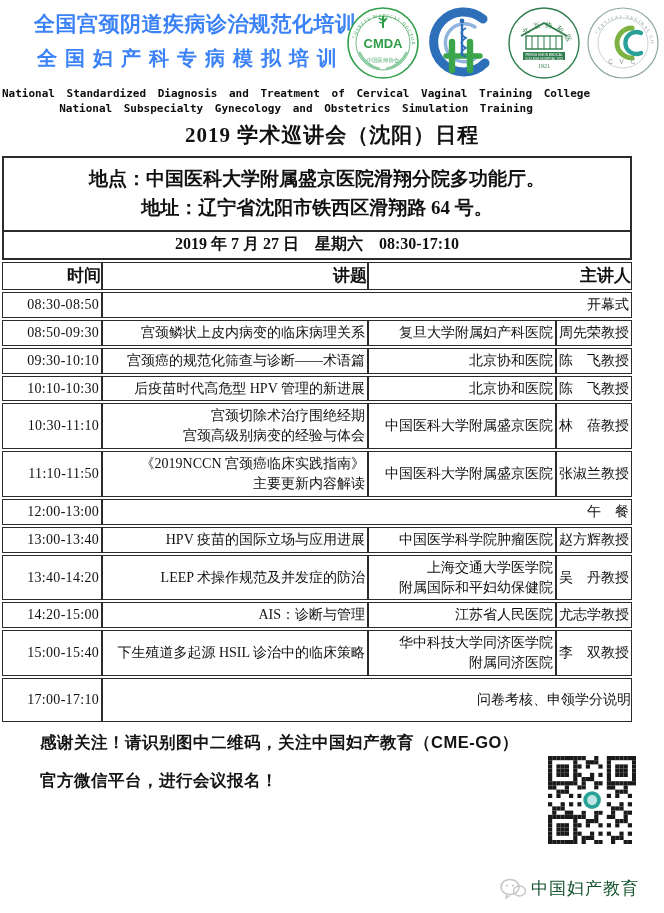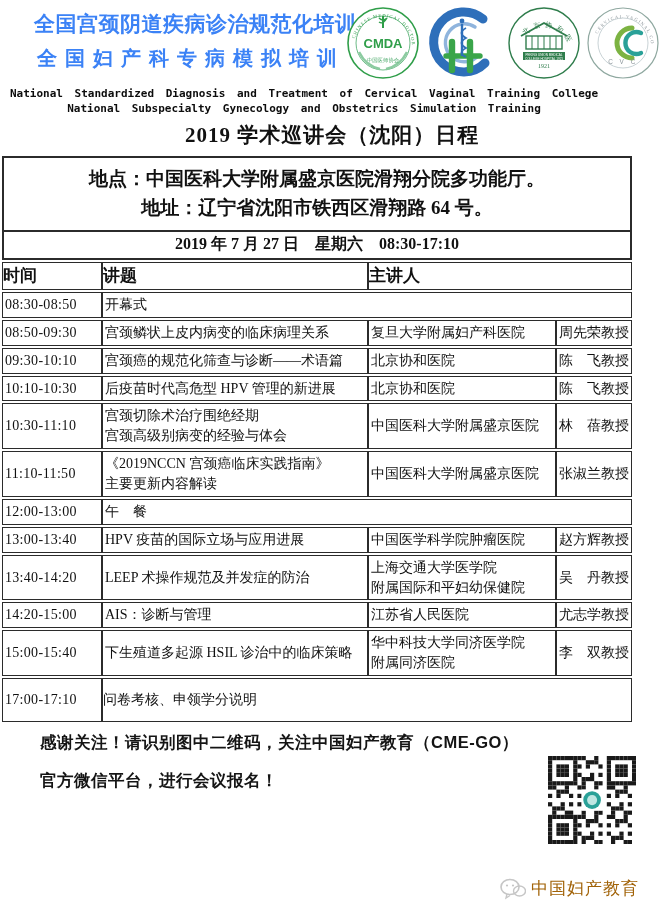--- a/index.html
+++ b/index.html
@@ -8,46 +8,46 @@
     background:#fff; color:#111;
     font-family:"Liberation Serif","DejaVu Serif",serif;
   }
   
   .top-header { position:relative; height:118px; }
   .calligraphy { position:absolute; left:34px; top:10px; width:314px; text-align:center; color:#3b82f6; }
   .cal1 { font-size:21px; font-weight:700; letter-spacing:.5px; white-space:nowrap; }
   .cal2 { font-size:20px; font-weight:700; letter-spacing:8px; margin-top:7px; white-space:nowrap; }
   .logos { position:absolute; left:346px; top:5px; width:314px; height:76px;
            display:flex; justify-content:space-between; align-items:center; }
-  .english { position:absolute; top:86px; left:8px; width:592px; text-align:center;
+  .english { position:absolute; top:86px; left:0; width:592px; text-align:center;
              font-family:"DejaVu Sans Mono","Liberation Mono",monospace;
              font-weight:700; font-size:11px; line-height:15px; word-spacing:5px; color:#0d0d0d; }
   
   .doc-title { text-align:center; font-size:21px; font-weight:700; margin:3px 0 7px; letter-spacing:1px; }
   .venue-box { width:630px; margin-left:2px; box-sizing:border-box; border:2px solid #2b2b2b;
                text-align:center; font-size:19px; font-weight:700; line-height:1.55; padding:6px 0 7px; }
   .date-row  { width:630px; margin-left:2px; margin-top:-2px; box-sizing:border-box; border:2px solid #2b2b2b;
                text-align:center; font-size:16px; font-weight:700; padding:2px 0 3px; }
   
   table.schedule { width:630px; margin-left:2px; table-layout:fixed;
                    border-collapse:separate; border-spacing:0 2px; }
-  .schedule th, .schedule td { border:1.5px solid #2b2b2b; text-align:left; vertical-align:middle;
+  .schedule th, .schedule td { border:1.5px solid #2b2b2b; text-align:right; vertical-align:middle;
                                padding:2px 2px; overflow:hidden; }
   .schedule thead th { font-size:17px; font-weight:700; padding:1px 0 2px; }
   .schedule td { font-size:14px; line-height:1.42; }
   .c-time { font-size:13.5px; letter-spacing:.3px; white-space:nowrap; }
   .c-merged.tall { padding:11px 0; }
   
   .footer-note { margin:8px 0 0 40px; width:490px; color:#141414;
                  font-family:"Liberation Sans","DejaVu Sans",sans-serif;
                  font-weight:700; font-size:16.5px; letter-spacing:.5px; }
   .footer-note .fline1 { margin-bottom:16px; }
   .qr { position:absolute; left:548px; top:756px; width:88px; height:88px; background:#fff; }
   .watermark { position:absolute; left:500px; top:877px; display:flex; align-items:center; gap:5px;
-               color:#a16207; font-size:17px; letter-spacing:1px;
+               color:#14532d; font-size:17px; letter-spacing:1px;
                font-family:"Liberation Sans","DejaVu Sans",sans-serif; }
   .watermark svg { display:block; }
 </style>
 </head>
 <body>
 
 <div class="page">
 
   <div class="top-header">
     <div class="calligraphy">

